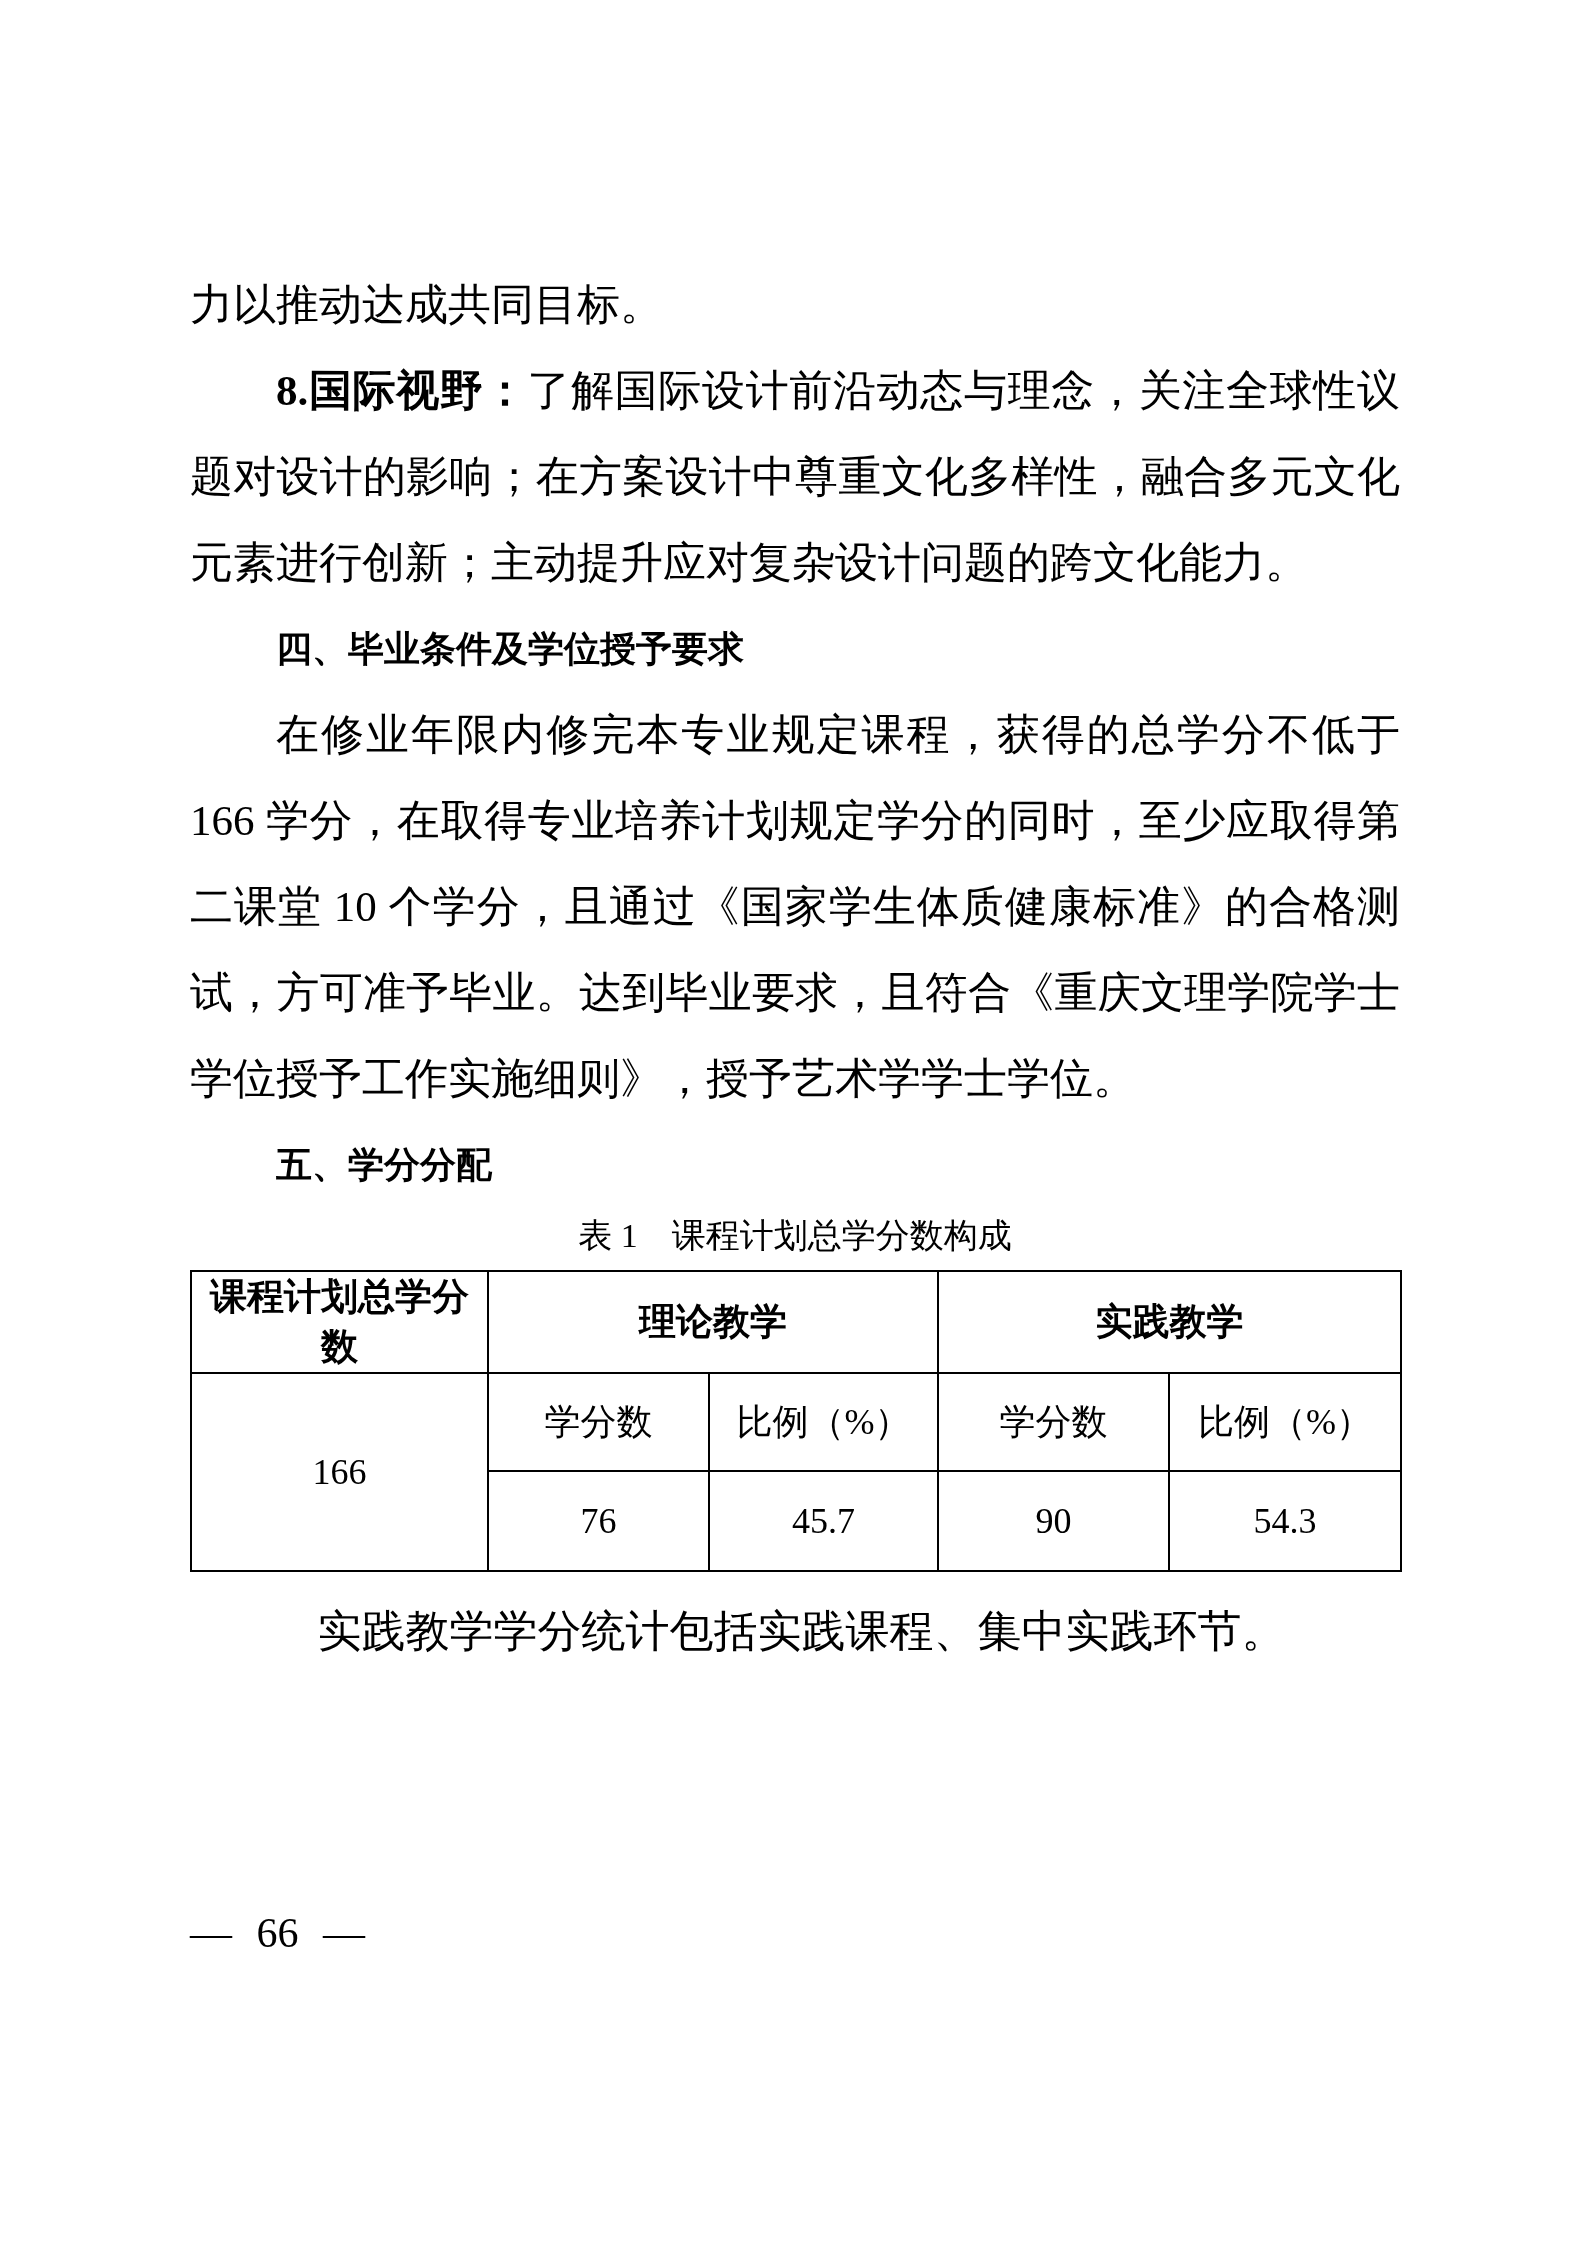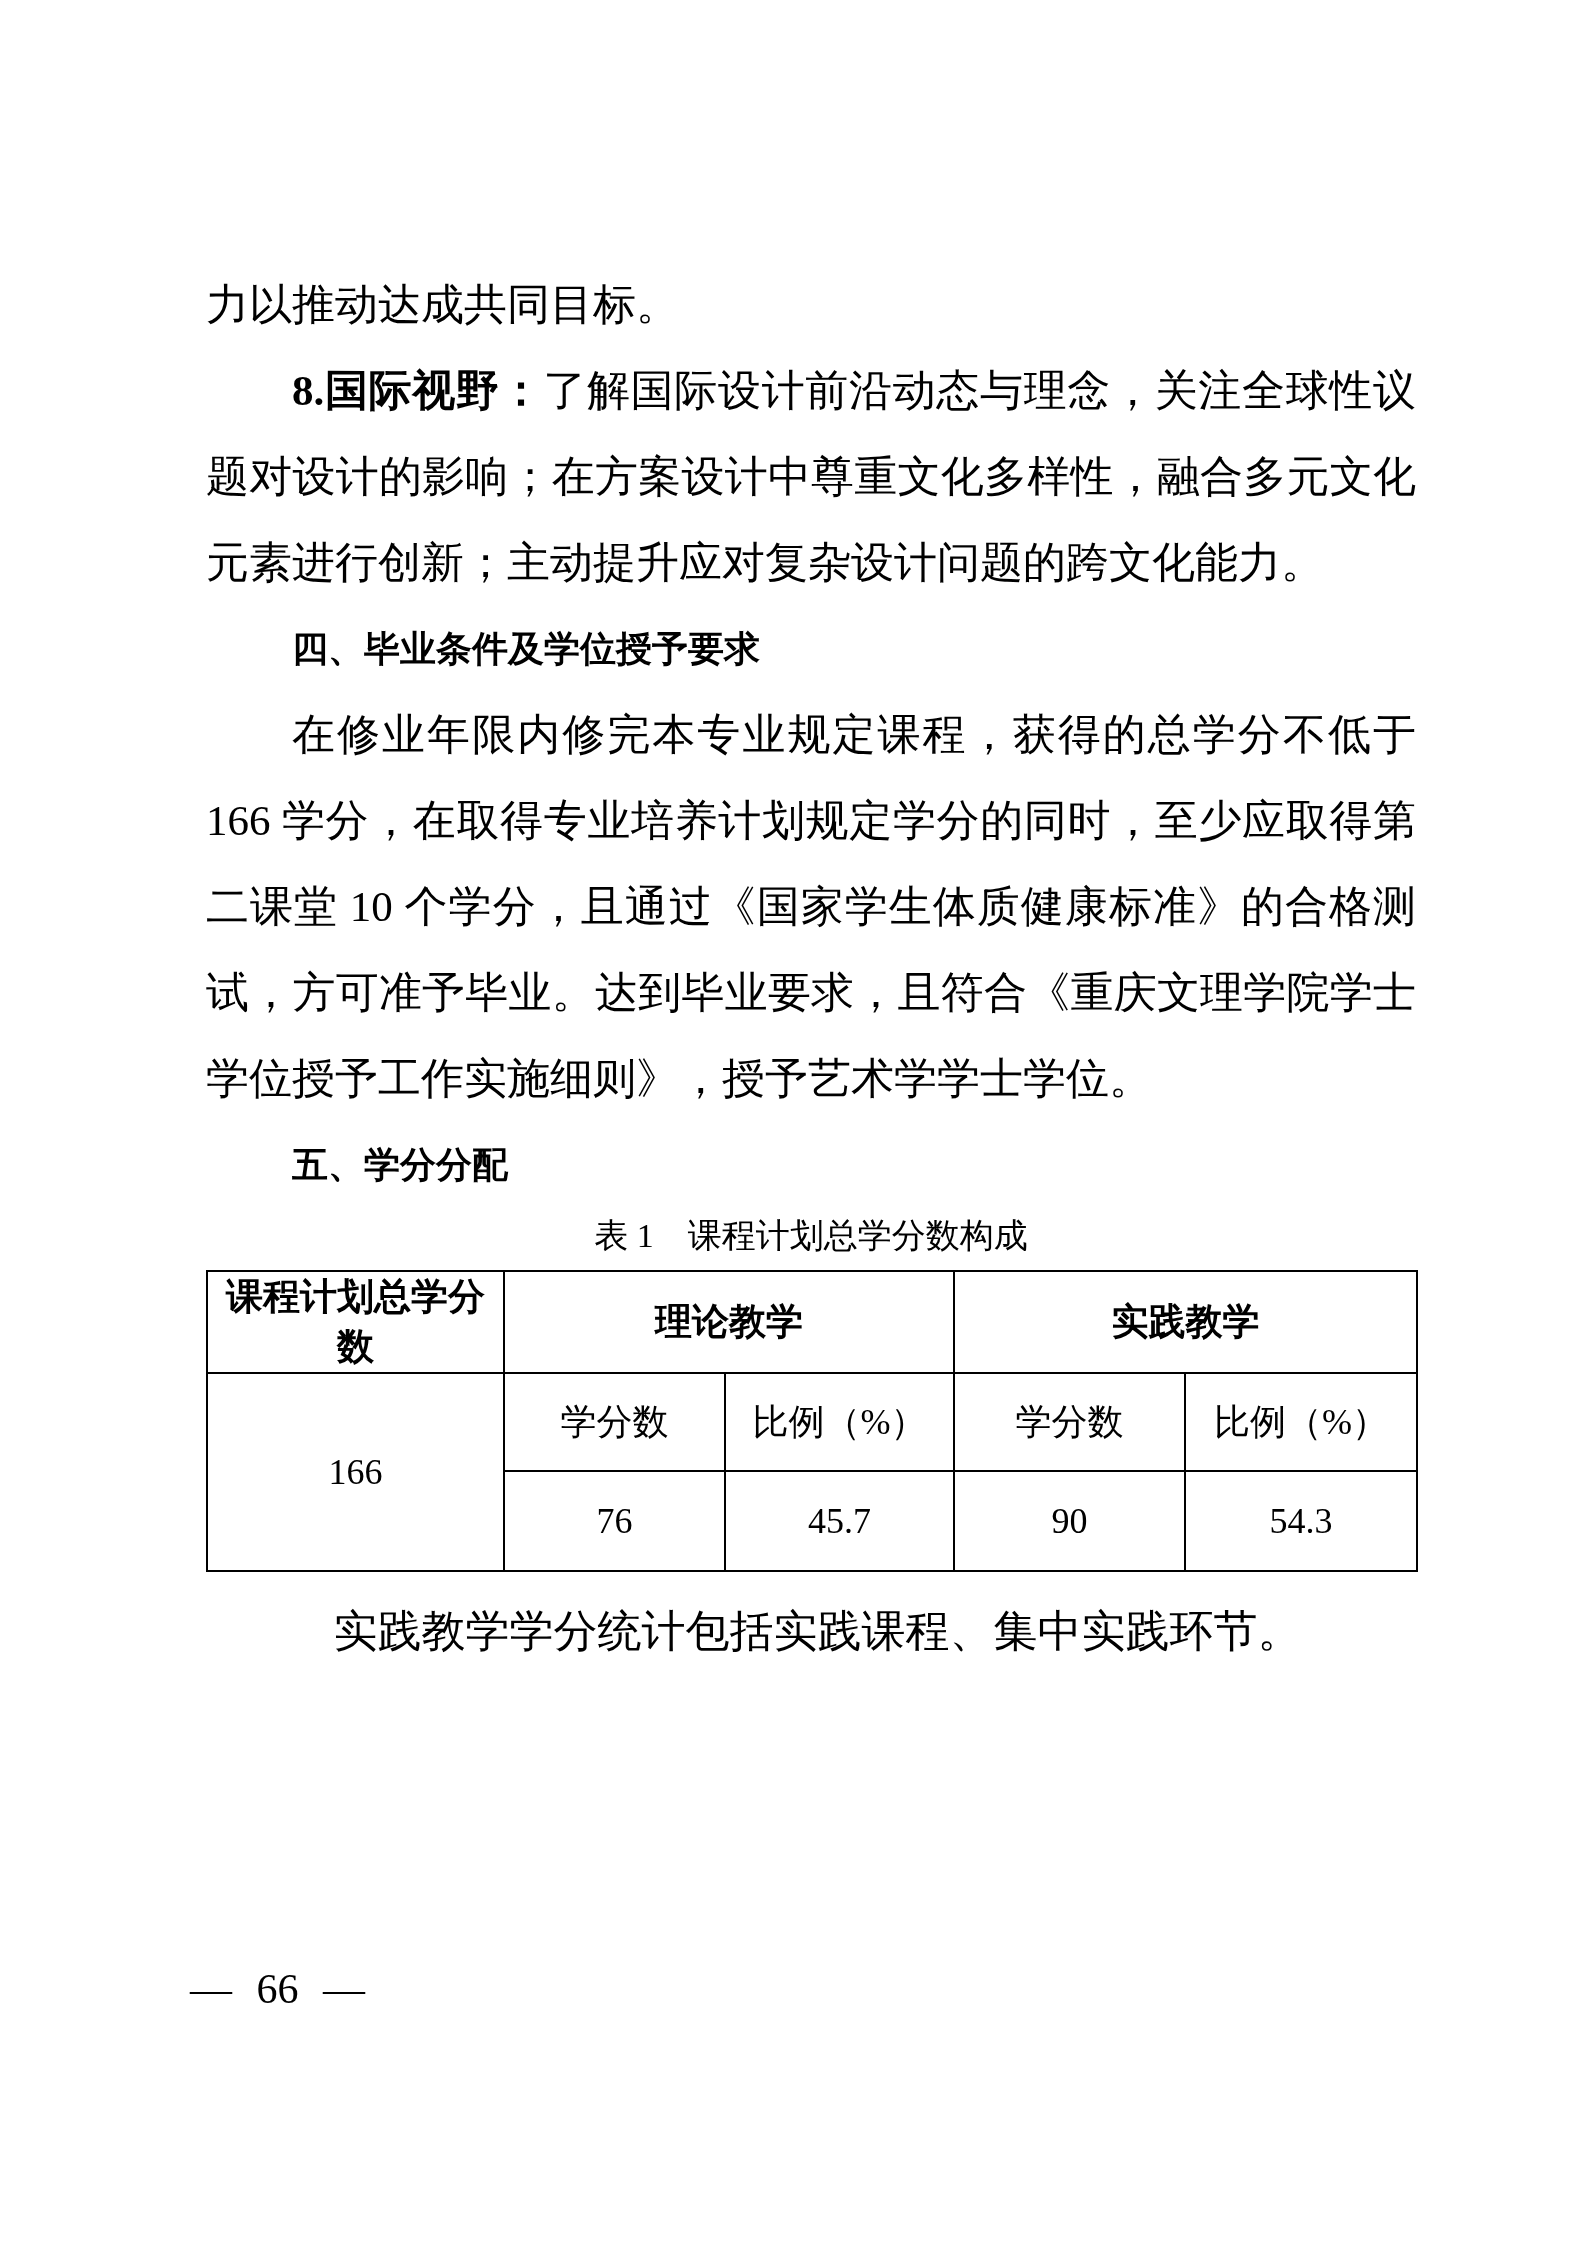--- a/index.html
+++ b/index.html
@@ -11,21 +11,21 @@
     position: relative;
     width: 1587px;
     height: 2245px;
     background: #ffffff;
     color: #000000;
     font-family: "Liberation Serif", "DejaVu Serif", serif;
     overflow: hidden;
   }
   .content {
     position: absolute;
-    left: 206px;
+    left: 190px;
     top: 262px;
     width: 1210px;
   }
   p.body-par {
     margin: 0;
     font-size: 43px;
     line-height: 86px;
     text-align: justify;
     letter-spacing: 0;
   }
@@ -77,21 +77,21 @@
   .footnote {
     margin: 40px 0 0 0;
     padding-left: 13px;
     font-size: 44px;
     line-height: 40px;
     text-align: center;
   }
   .page-number {
     position: absolute;
     left: 190px;
-    top: 1968px;
+    top: 1912px;
     font-size: 42px;
     line-height: 42px;
     word-spacing: 14px;
   }
 </style>
 </head>
 <body>
 
 <div class="page">
   <div class="content">

